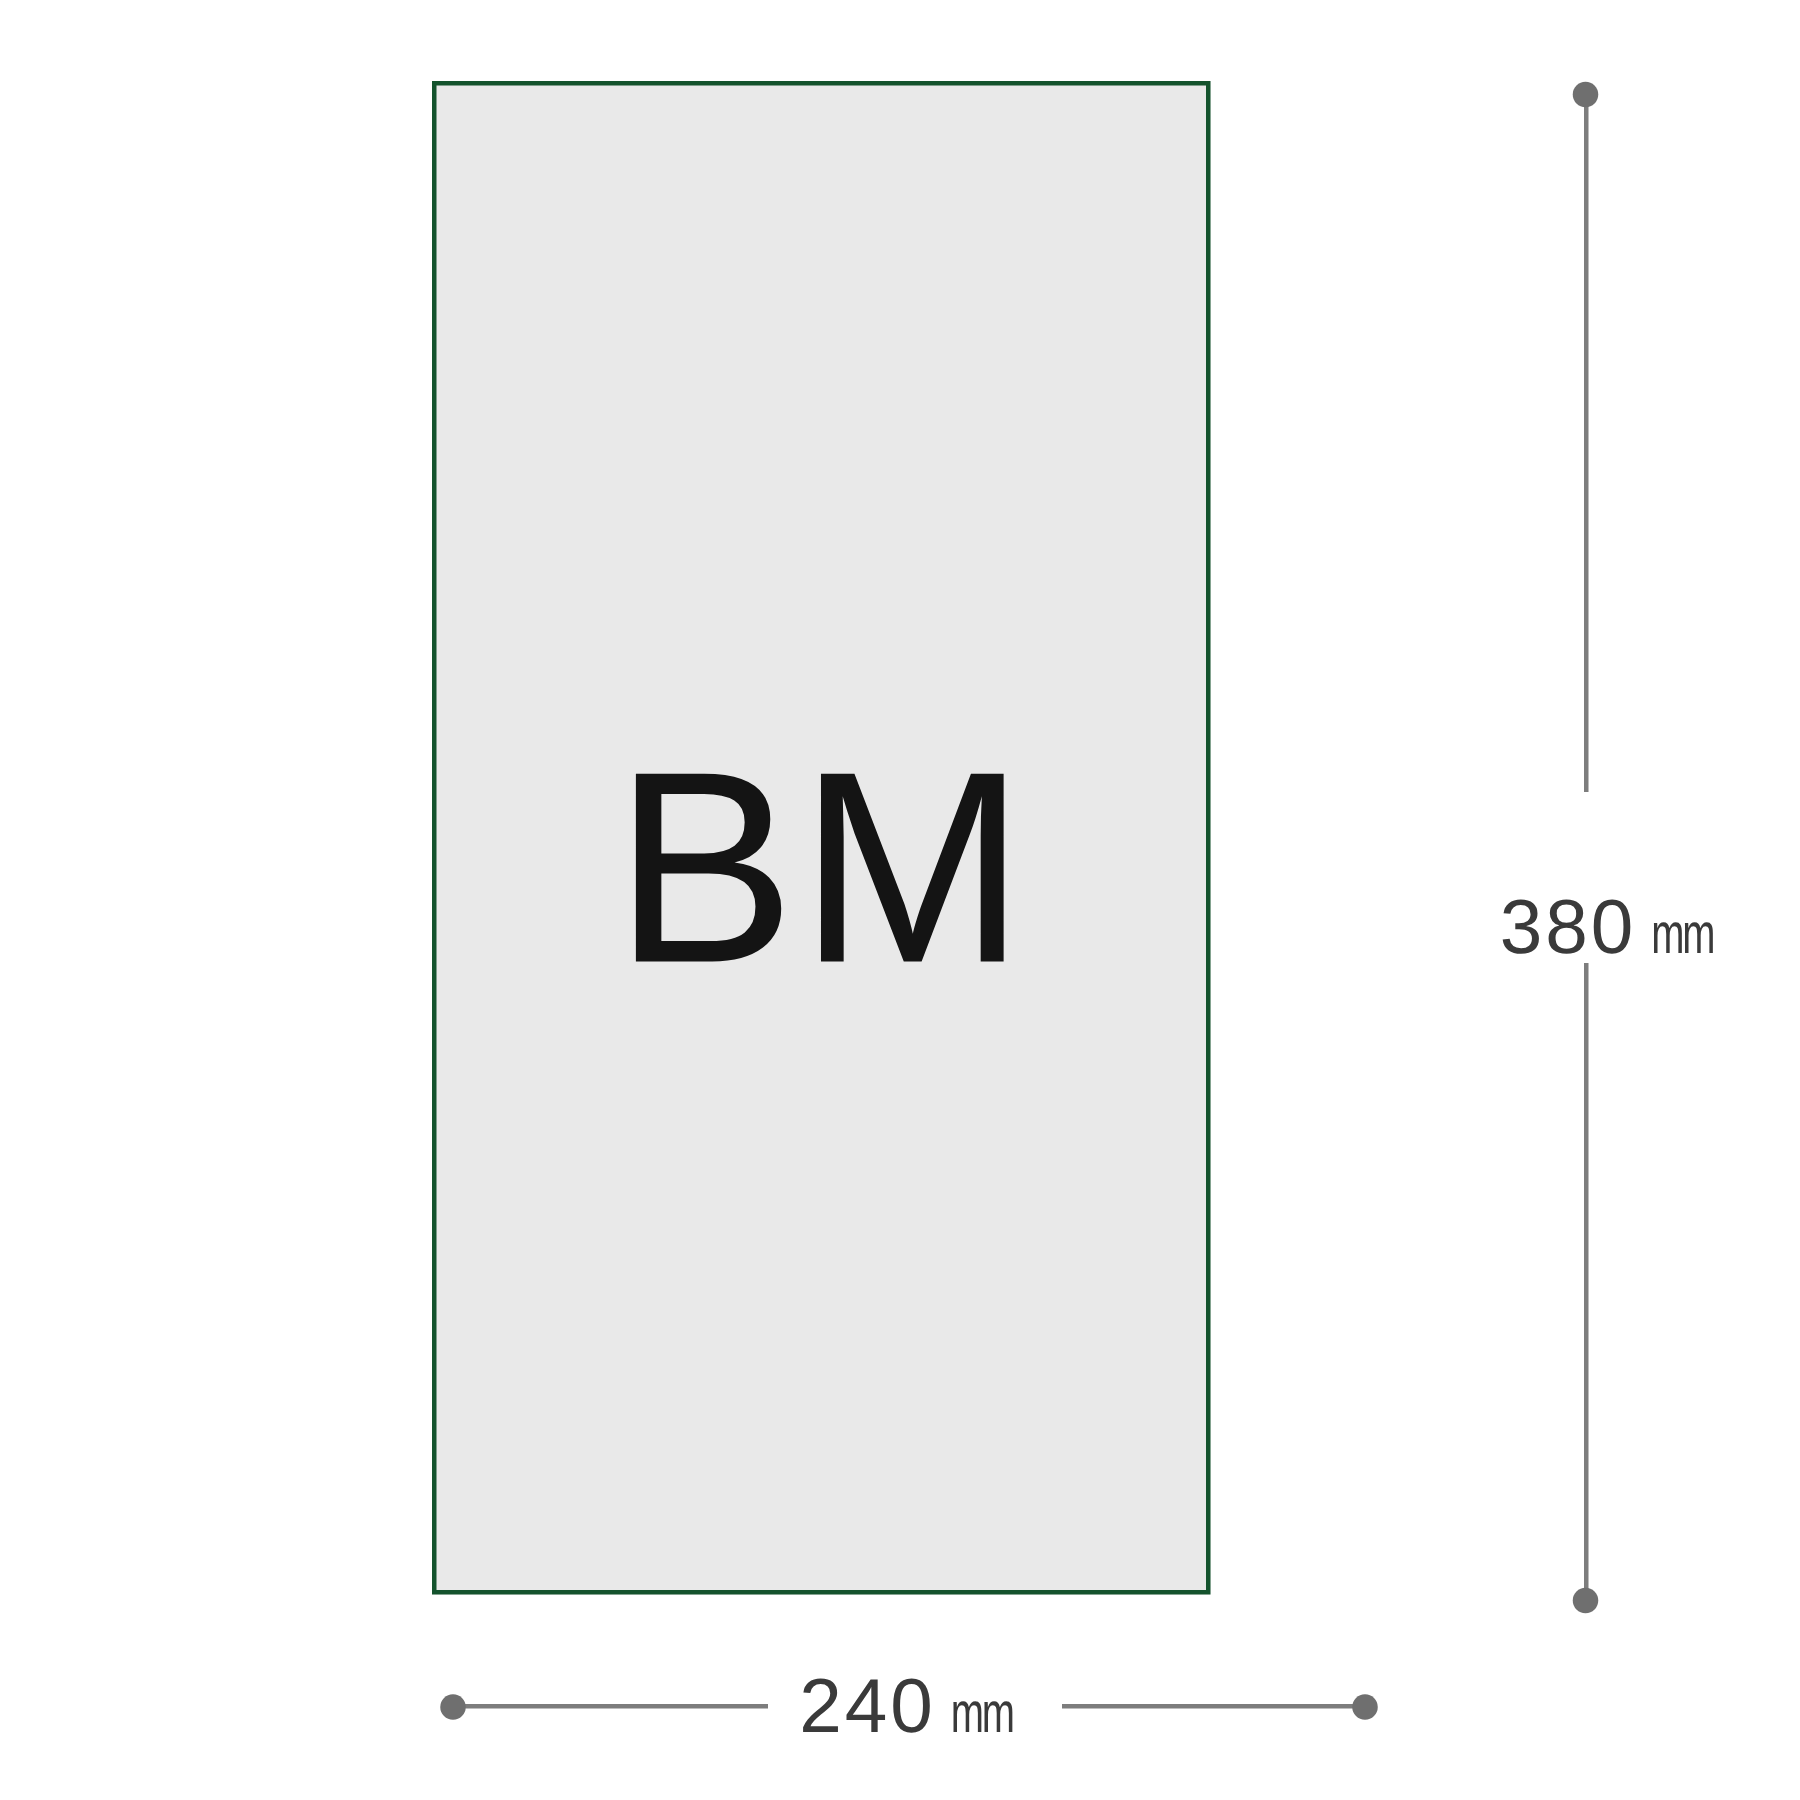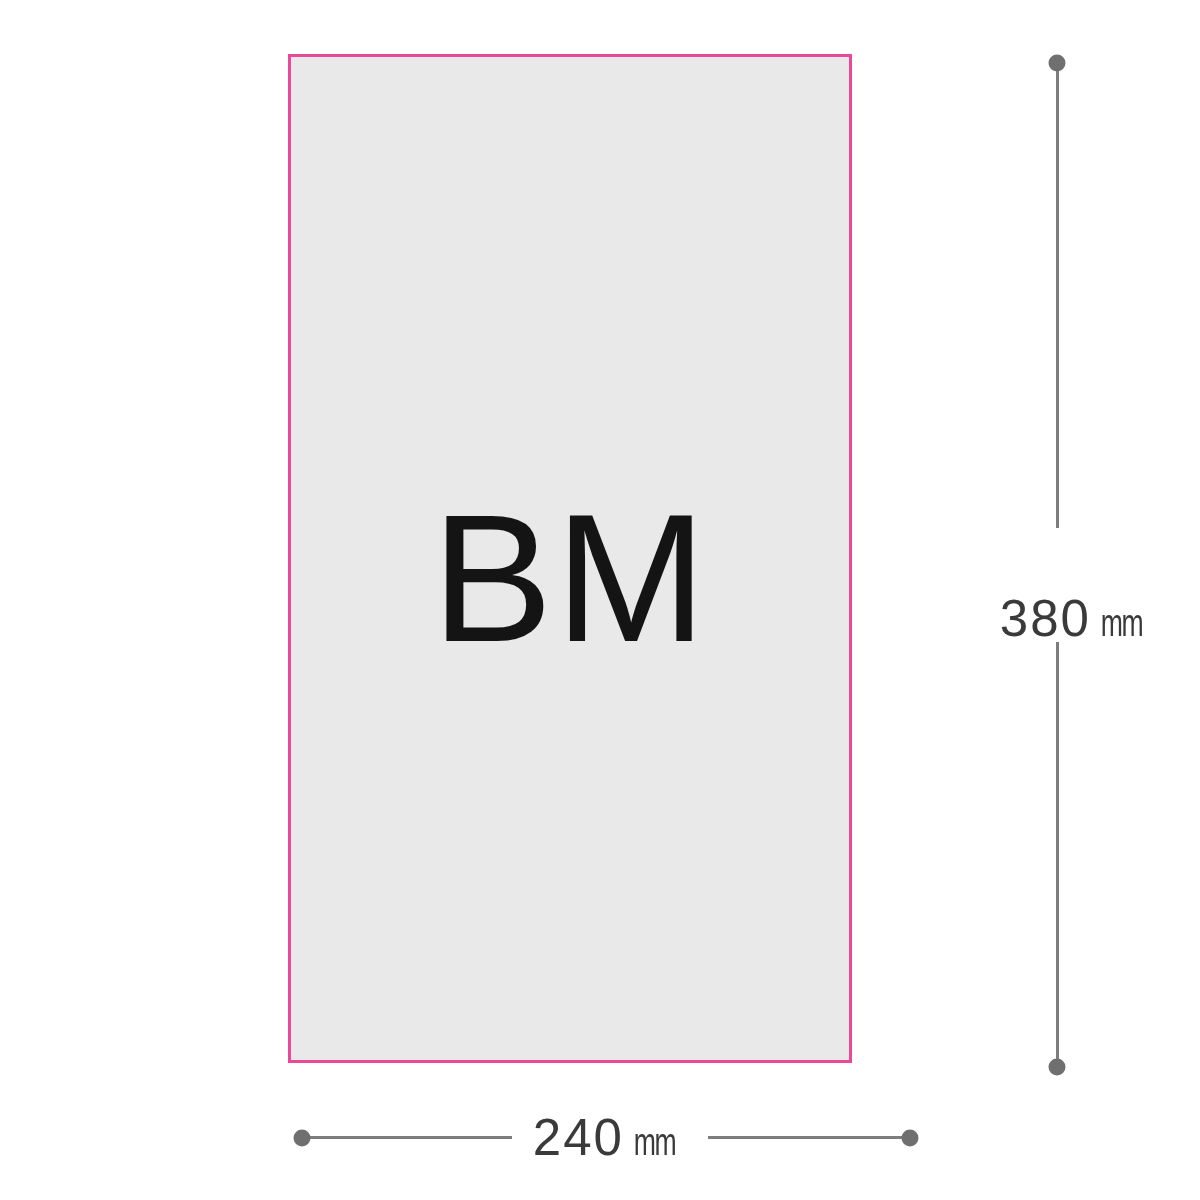--- a/index.html
+++ b/index.html
@@ -13,25 +13,25 @@
     height: 1200px;
     background: #ffffff;
     font-family: "Liberation Sans", sans-serif;
     overflow: hidden;
   }
   
   .size-rect {
     position: absolute;
     left: 288px;
     top: 54px;
-    width: 564px;
+    width: 519px;
     height: 1009px;
     box-sizing: border-box;
     background: #e9e9e9;
-    border: 3px solid #ec4899;
+    border: 3px solid #14532d;
     display: flex;
     align-items: center;
     justify-content: center;
   }
   .size-rect-label {
     font-size: 182px;
     line-height: 1;
     color: #141414;
     letter-spacing: 2px;
     transform: translateY(19px);

